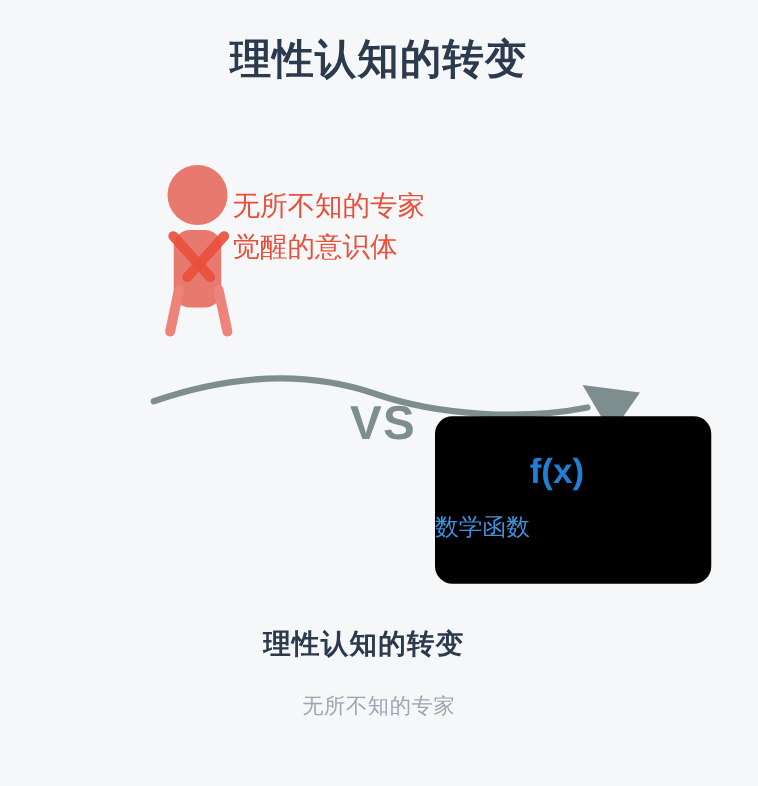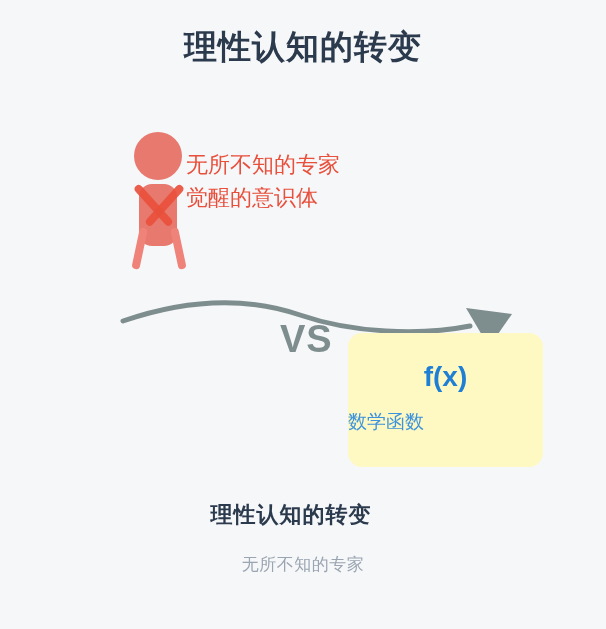--- a/index.html
+++ b/index.html
@@ -130,23 +130,23 @@
     color: #7e8d8d;
     letter-spacing: 1px;
     margin-top: 36px;
   }
 
   
   .fx-box {
     position: absolute;
     left: 348px;
     top: 333px;
-    width: 195px;
+    width: 221px;
     height: 134px;
-    background: #fef9c3;
+    background: #000000;
     border-radius: 14px;
   }
   .fx-title {
     position: absolute;
     left: 0;
     top: 28px;
     width: 195px;
     text-align: center;
     font-size: 28px;
     font-weight: bold;

